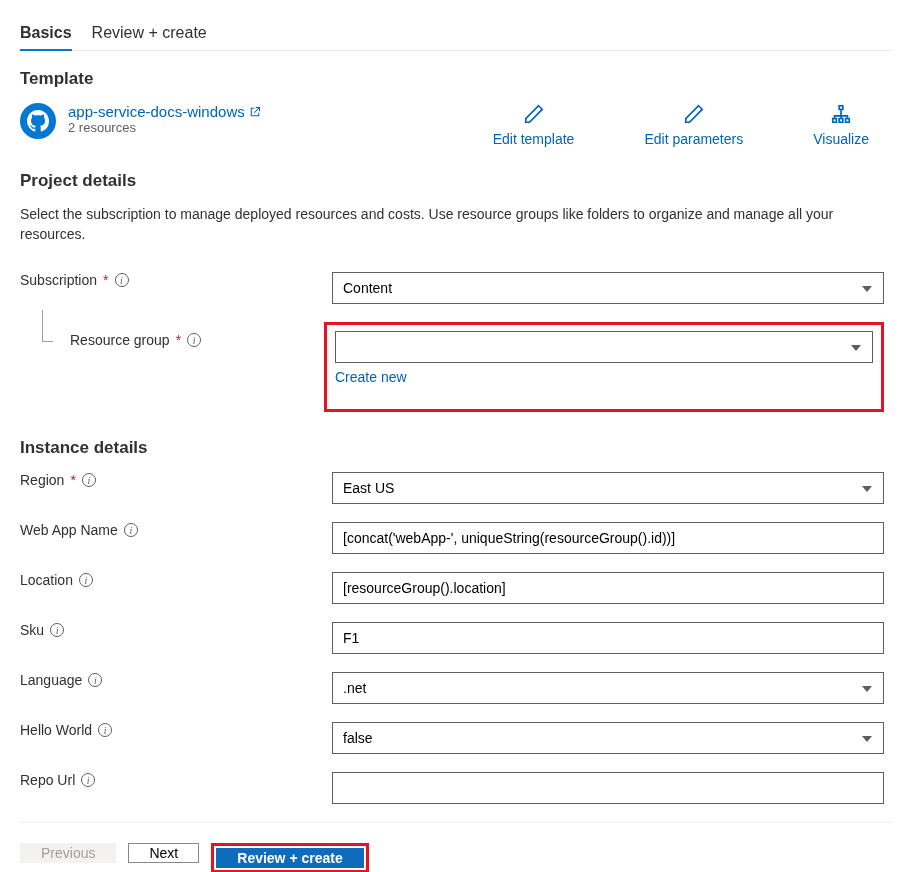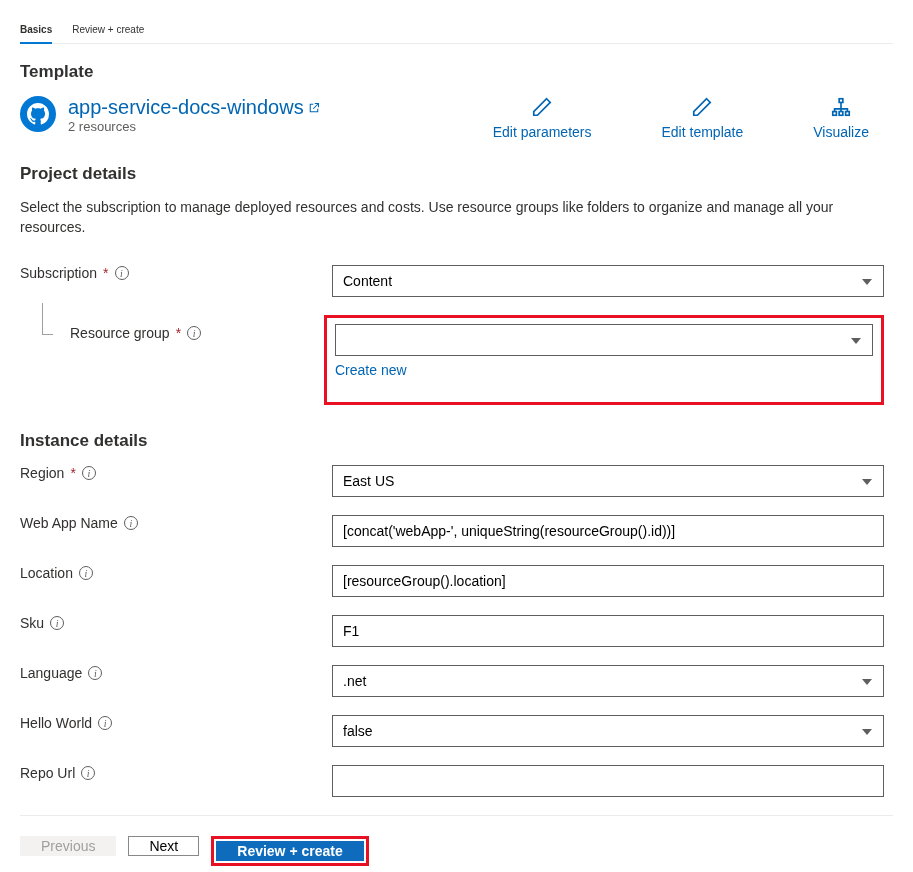--- a/index.html
+++ b/index.html
@@ -13,21 +13,21 @@
     }
     .tabs {
       display: flex;
       gap: 20px;
       padding-top: 16px;
       border-bottom: 1px solid #edebe9;
       margin-bottom: 18px;
     }
     .tab {
       padding: 8px 0;
-      font-size: 10px;
+      font-size: 16px;
       color: #323130;
       cursor: pointer;
       position: relative;
     }
     .tab.active {
       font-weight: 600;
     }
     .tab.active::after {
       content: "";
       position: absolute;
@@ -56,21 +56,21 @@
     }
     .github-icon {
       width: 36px; height: 36px;
       border-radius: 50%;
       background: #0078d4;
       display: flex; align-items: center; justify-content: center;
       flex-shrink: 0;
     }
     .ext-link {
       color: #0065b3;
-      font-size: 20px;
+      font-size: 15px;
       cursor: pointer;
       display: inline-flex;
       align-items: center;
       gap: 4px;
     }
     .subtle {
       color: #605e5c;
       font-size: 13px;
     }
     .template-actions {
@@ -239,27 +239,27 @@
           </svg>
       </span>
       <div class="subtle">2 resources</div>
     </div>
   </div>
   <div class="template-actions">
     <div class="action-item">
       <svg viewBox="0 0 24 24" fill="none" stroke="#0065b3" stroke-width="1.8">
           <path d="M17 3l4 4L7 21H3v-4L17 3z"></path>
         </svg>
-      <span>Edit parameters</span>
+      <span>Edit template</span>
     </div>
     <div class="action-item">
       <svg viewBox="0 0 24 24" fill="none" stroke="#0065b3" stroke-width="1.8">
           <path d="M17 3l4 4L7 21H3v-4L17 3z"></path>
         </svg>
-      <span>Edit template</span>
+      <span>Edit parameters</span>
     </div>
     <div class="action-item">
       <svg viewBox="0 0 24 24" fill="none" stroke="#0065b3" stroke-width="1.8">
           <rect x="10" y="3" width="4" height="4"></rect>
           <rect x="3" y="17" width="4" height="4"></rect>
           <rect x="10" y="17" width="4" height="4"></rect>
           <rect x="17" y="17" width="4" height="4"></rect>
           <path d="M12 7v5M5 17v-3h14v3M12 12v5"></path>
         </svg>
       <span>Visualize</span>

